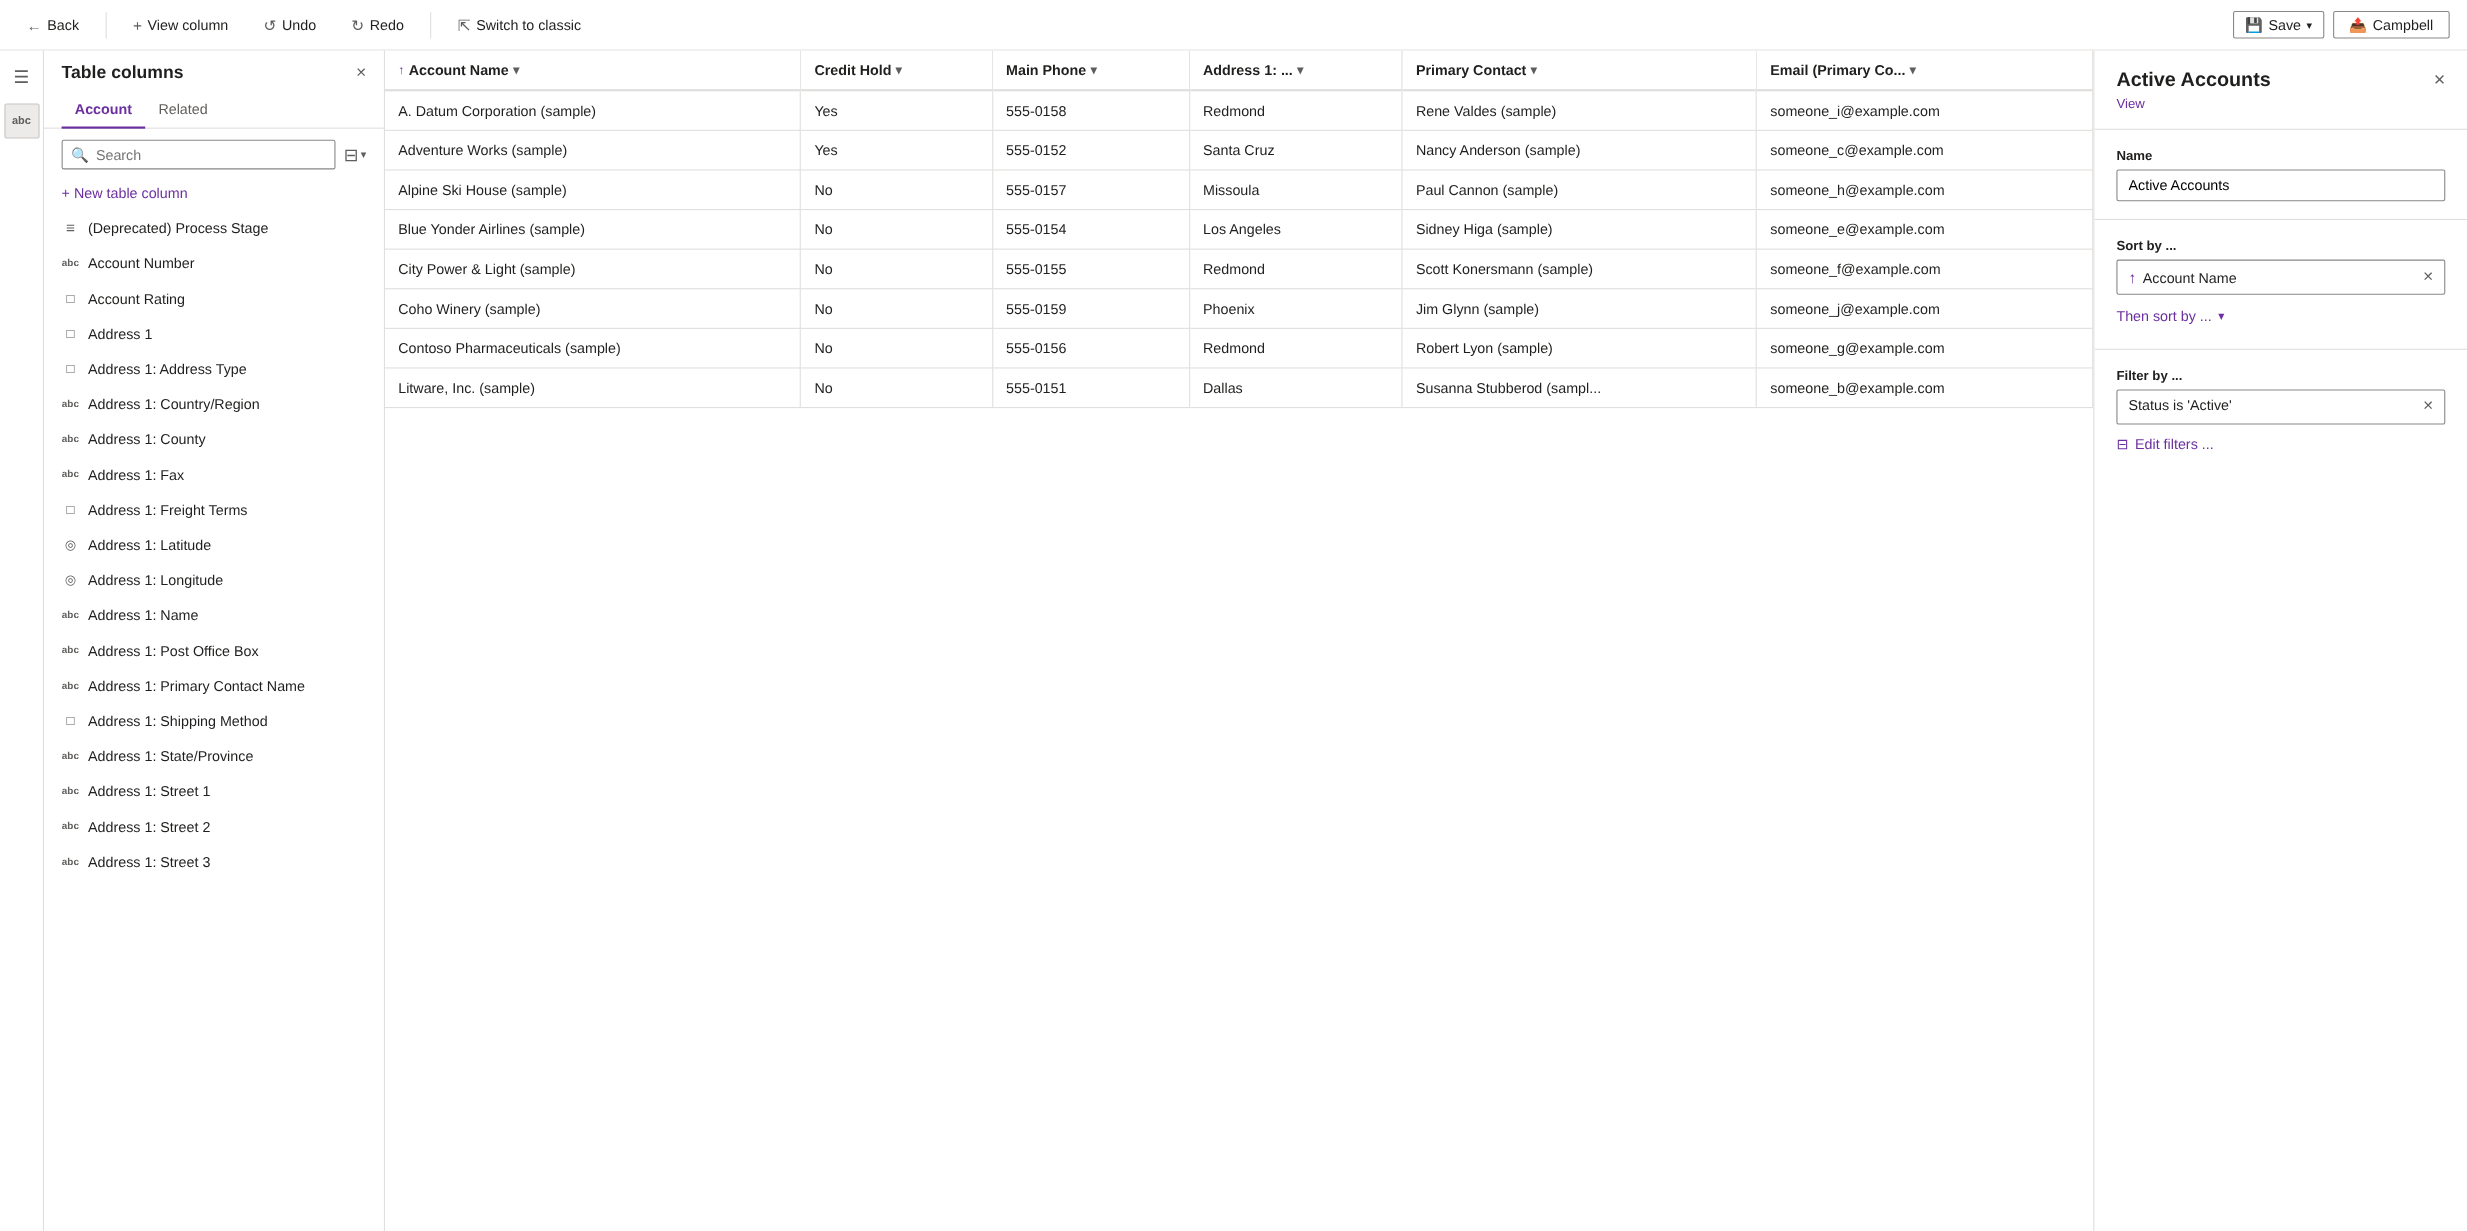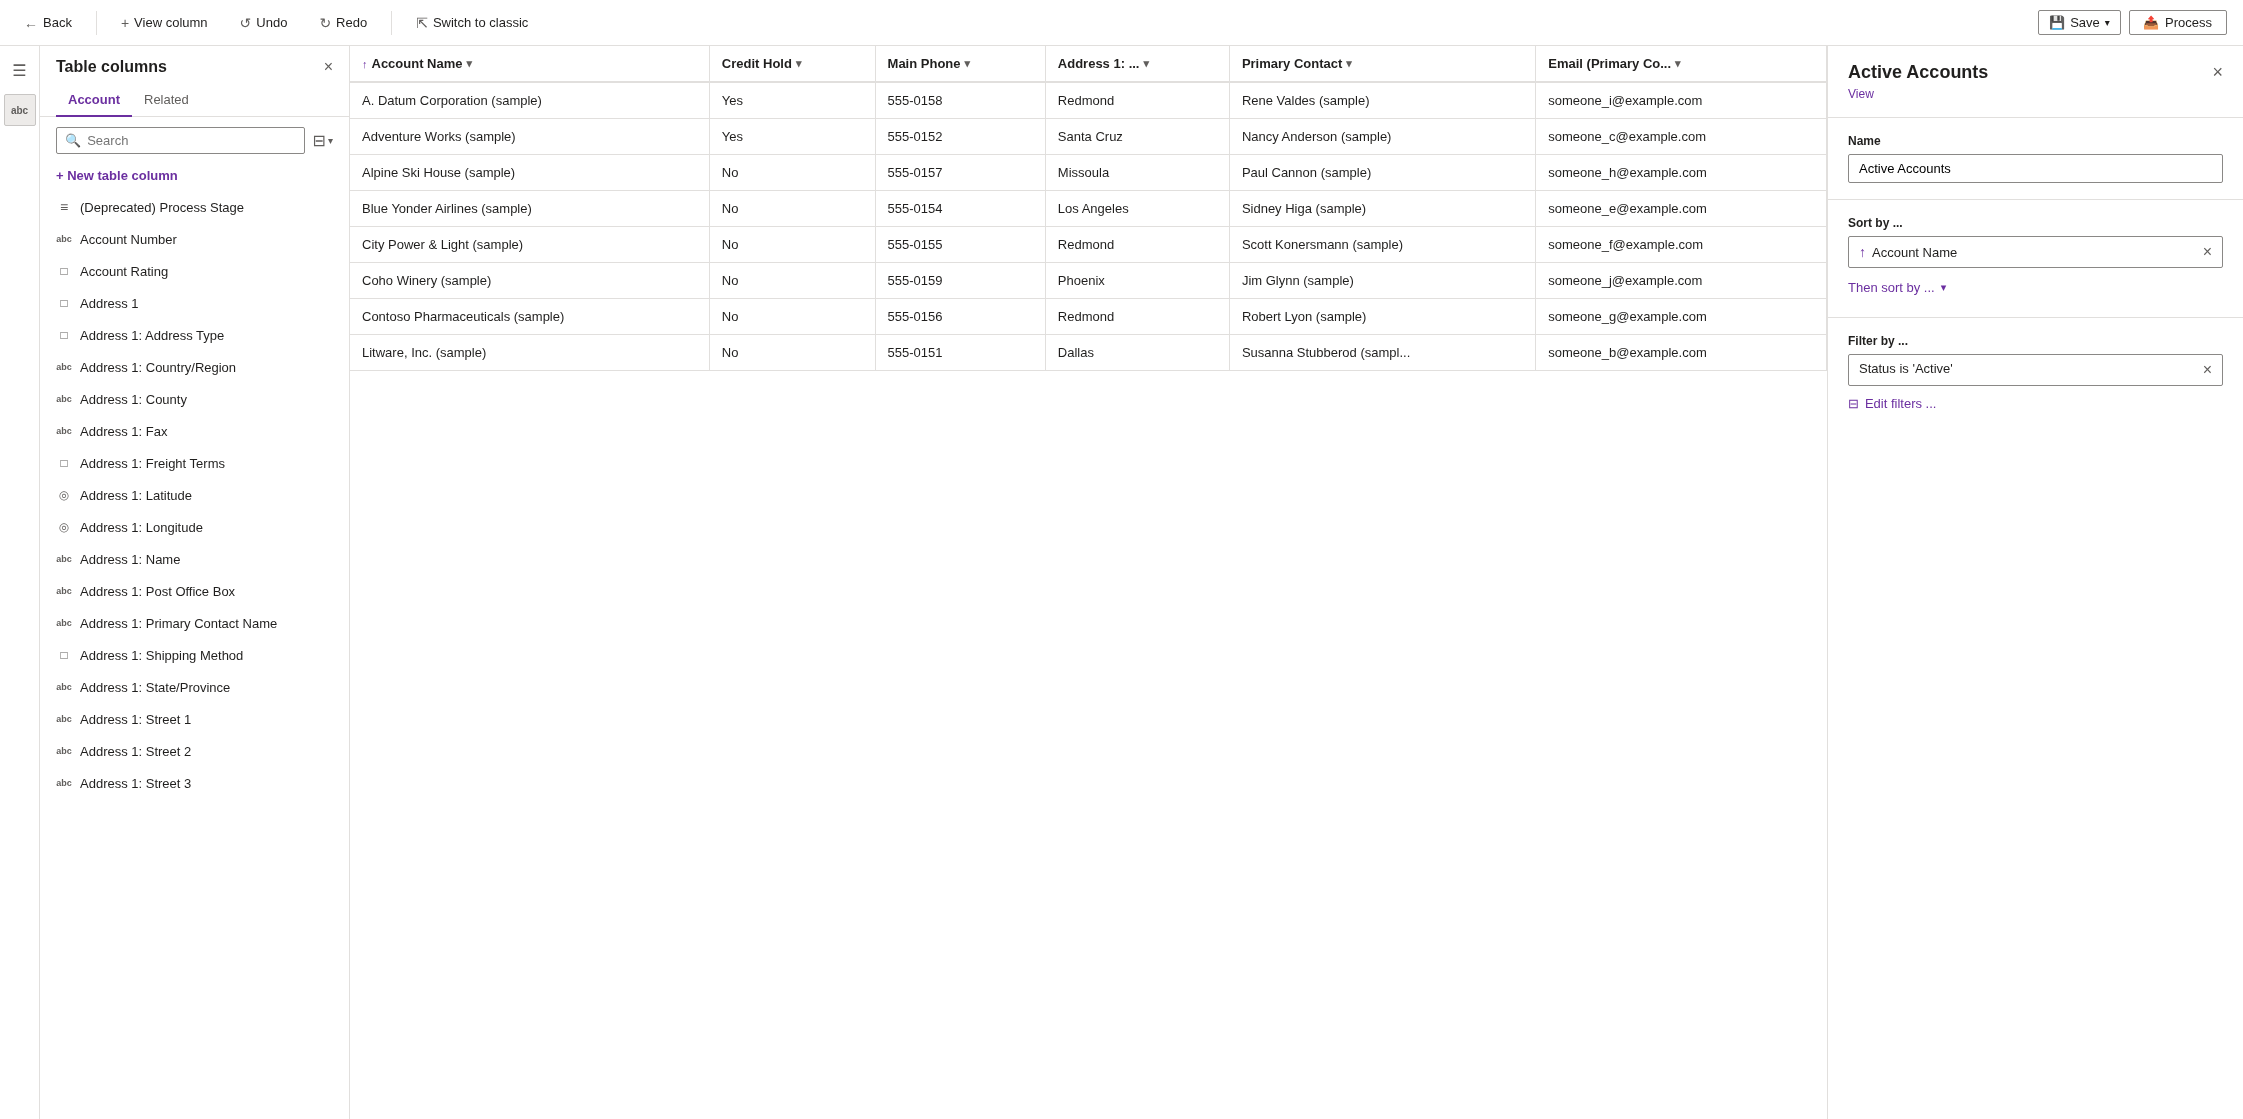--- a/index.html
+++ b/index.html
@@ -76,21 +76,21 @@
       border: 1px solid #8a8886; border-radius: 2px; padding: 5px 8px;
       background: #fff;
     }
     .search-box input {
       border: none; outline: none; font-size: 13px; flex: 1; color: #605e5c;
     }
     .filter-btn { background: none; border: none; cursor: pointer; color: #605e5c; font-size: 16px; display: flex; align-items: center; gap: 2px; }
 
     .new-column-btn {
       display: flex; align-items: center; gap: 6px; padding: 4px 16px 8px;
-      background: none; border: none; cursor: pointer; color: #6b2fa0; font-size: 13px; font-weight: 700;
+      background: none; border: none; cursor: pointer; color: #6b2fa0; font-size: 13px; font-weight: 400;
     }
 
     .column-list { flex: 1; overflow-y: auto; }
     .column-list::-webkit-scrollbar { width: 6px; }
     .column-list::-webkit-scrollbar-thumb { background: #c8c6c4; border-radius: 3px; }
 
     .col-item {
       display: flex; align-items: center; gap: 8px;
       padding: 8px 16px; cursor: pointer; font-size: 13px;
     }
@@ -107,21 +107,21 @@
     .data-table th .th-inner { display: flex; align-items: center; gap: 4px; }
     .data-table td {
       padding: 10px 12px; border-bottom: 1px solid #e1dfdd; border-right: 1px solid #e1dfdd;
       font-size: 13px; white-space: nowrap;
     }
     .sort-icon { color: #6b2fa0; font-size: 11px; }
     .chevron-icon { color: #605e5c; font-size: 11px; }
 
     
     .right-panel {
-      width: 416px; background: #fff; border-left: 1px solid #e1dfdd;
+      width: 340px; background: #fff; border-left: 1px solid #e1dfdd;
       display: flex; flex-direction: column; overflow-y: auto;
       padding: 0;
     }
     .right-panel::-webkit-scrollbar { width: 6px; }
     .right-panel::-webkit-scrollbar-thumb { background: #c8c6c4; border-radius: 3px; }
 
     .rp-header {
       display: flex; align-items: center; justify-content: space-between;
       padding: 16px 20px 4px;
     }
@@ -200,21 +200,21 @@
     </button>
   </div>
   <div class="topbar-right">
     <button class="save-btn">
       <span class="icon">💾</span>
       <span>Save</span>
       <span style="font-size:10px;">▾</span>
     </button>
     <button class="publish-btn">
       <span class="icon">📤</span>
-      <span>Process</span>
+      <span>Campbell</span>
     </button>
   </div>
 </div>
 
 <div class="main-layout">
 
   <div class="icon-strip">
     <button class="icon-strip-btn">☰</button>
     <button class="icon-strip-btn active" style="font-size:10px;font-weight:700;border:1px solid #c8c6c4;">abc</button>
   </div>

